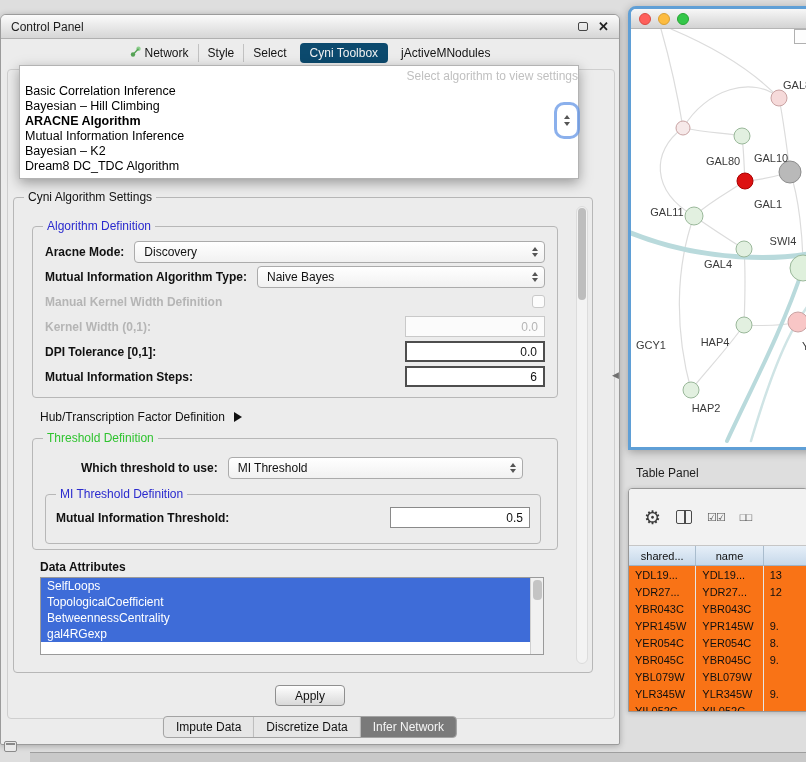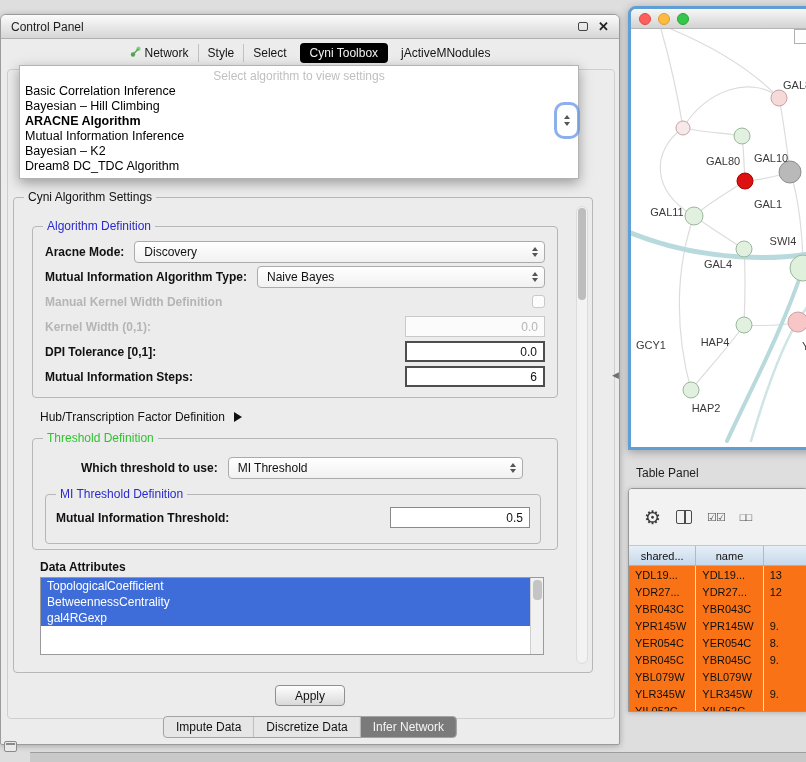--- a/index.html
+++ b/index.html
@@ -15,21 +15,21 @@
     border-bottom:1px solid #b0b0b0; border-radius:5px 5px 0 0;
     display:flex; align-items:center; padding:0 10px; }
   .cp-title { font-size:12px; color:#1c1c1c; }
   .cp-controls { margin-left:auto; display:flex; align-items:center; gap:10px; }
   .float-btn { width:10px; height:9px; border:1.6px solid #444; border-radius:2px; }
   .close-btn { font-size:13px; font-weight:bold; color:#222; line-height:1; }
 
   .cp-tabbar { height:28px; display:flex; align-items:center; justify-content:center; }
   .cp-tab { padding:2px 9px; display:flex; align-items:center; gap:4px; color:#141414; white-space:nowrap; }
   .cp-tab:not(.selected) + .cp-tab:not(.selected) { border-left:1px solid #c2c2c2; }
-  .cp-tab.selected { background:#000000; color:#f2f2f2; border-radius:4px; padding:3px 10px; margin:0 4px; }
+  .cp-tab.selected { background:#0c4a6e; color:#f2f2f2; border-radius:4px; padding:3px 10px; margin:0 4px; }
 
   .content-frame { position:absolute; left:6px; top:54px; width:608px; height:650px;
     border:1px solid #cfcfcf; border-radius:4px; }
 
   
   .group { position:relative; border:1px solid #b7b7b7; border-radius:4px; background:#ececec; }
   .group-title { position:absolute; top:-8px; left:10px; background:#ececec; padding:0 4px; font-size:12px; white-space:nowrap; }
   .group-title.blue { color:#2a2ace; }
   .group-title.green { color:#2fc32f; }
 
@@ -82,21 +82,21 @@
 
   .bottom-tabbar { position:absolute; top:701px; left:50%; transform:translateX(-50%); display:flex;
     border:1px solid #a3a3a3; border-radius:4px; overflow:hidden; background:#e6e6e6; }
   .btab { padding:3px 12px; font-size:12px; border-left:1px solid #bdbdbd; white-space:nowrap; }
   .btab:first-child { border-left:none; }
   .btab.selected { background:#7a7a7a; color:#f5f5f5; }
 
   
   .algo-popup { position:absolute; left:18px; top:50px; width:560px; background:#fff;
     border:1px solid #b3b3b3; box-shadow:0 4px 12px rgba(0,0,0,.35); padding:3px 0 4px; z-index:50; }
-  .algo-ph { color:#c0c0c0; text-align:center; font-size:12px; height:15px; line-height:15px; }
+  .algo-ph { color:#c0c0c0; text-align:right; font-size:12px; height:15px; line-height:15px; }
   .algo-opt { font-size:12.5px; height:15px; line-height:15px; padding-left:5px; color:#000; white-space:nowrap; }
   .algo-opt.sel { font-weight:bold; }
   .combo-focus { position:absolute; left:556px; top:90px; width:20px; height:31px; background:#fff;
     border-radius:7px; z-index:51; box-shadow:0 0 0 3px rgba(100,150,230,.75);
     display:flex; flex-direction:column; align-items:center; justify-content:center; gap:3px; }
 
   
   .net-window { position:absolute; left:628px; top:6px; width:200px; height:444px;
     border:3px solid #5f9fd6; border-radius:8px 8px 0 0; background:#fff; overflow:hidden;
     box-shadow:0 2px 10px rgba(0,0,0,.3); }
@@ -252,20 +252,21 @@
               <span class="lbl b">Mutual Information Threshold:</span>
               <span class="num mid">0.5</span>
             </div>
           </div>
         </div>
 
 
         <div class="data-attr-label">Data Attributes</div>
 
         <div class="attr-list">
+          <div class="attr-item">SelfLoops</div>
             <div class="attr-item">TopologicalCoefficient</div>
             <div class="attr-item">BetweennessCentrality</div>
             <div class="attr-item">gal4RGexp</div>
             <div class="attr-scroll">
               <div class="thumb"></div>
             </div>
         </div>
 
       </div>
     </div>

